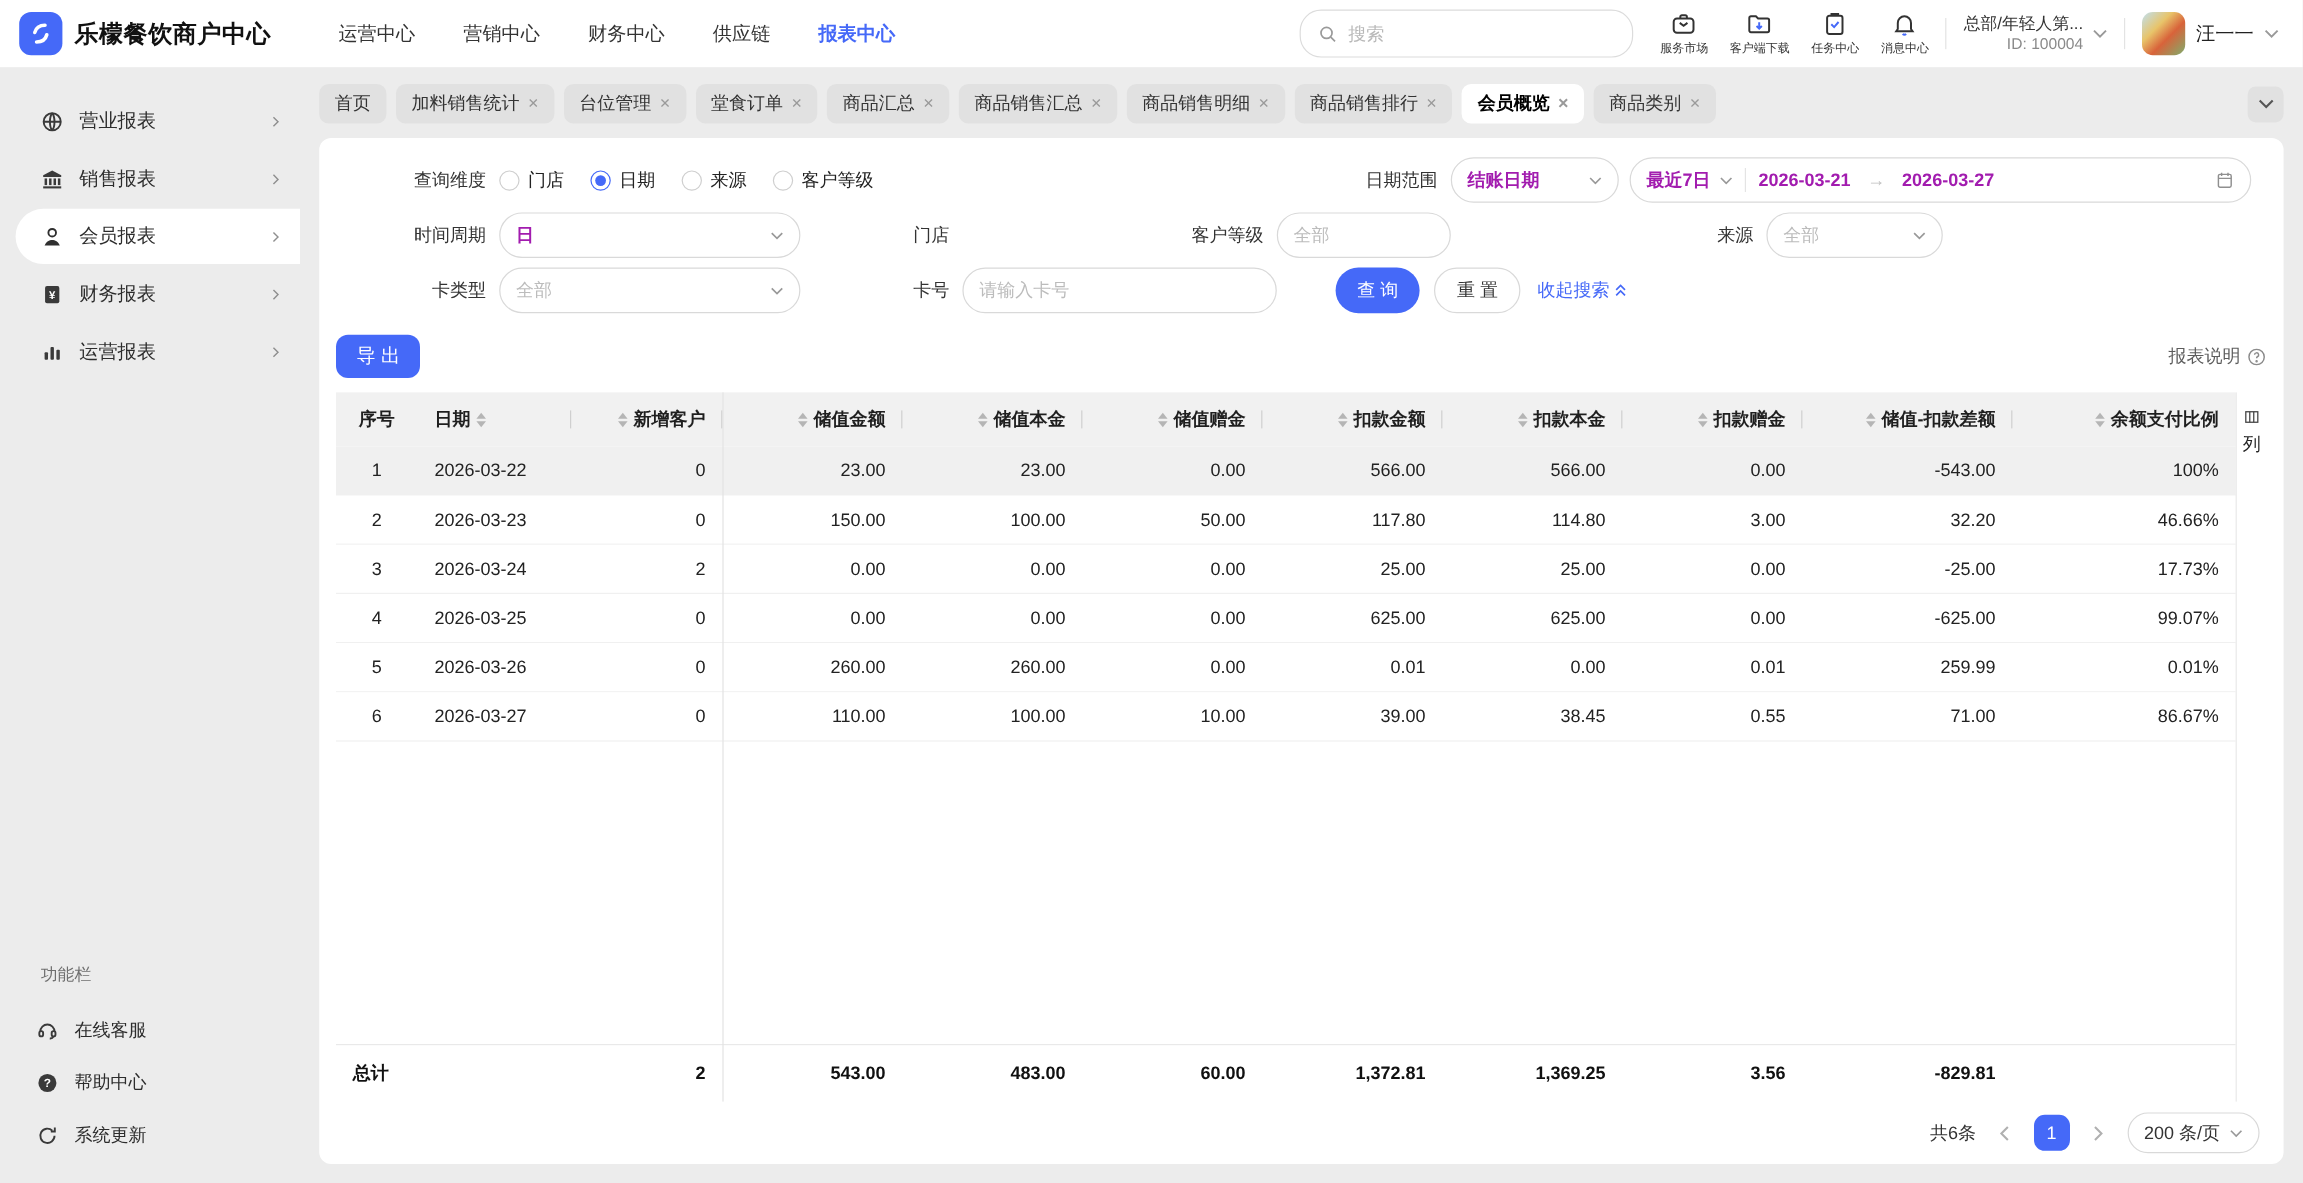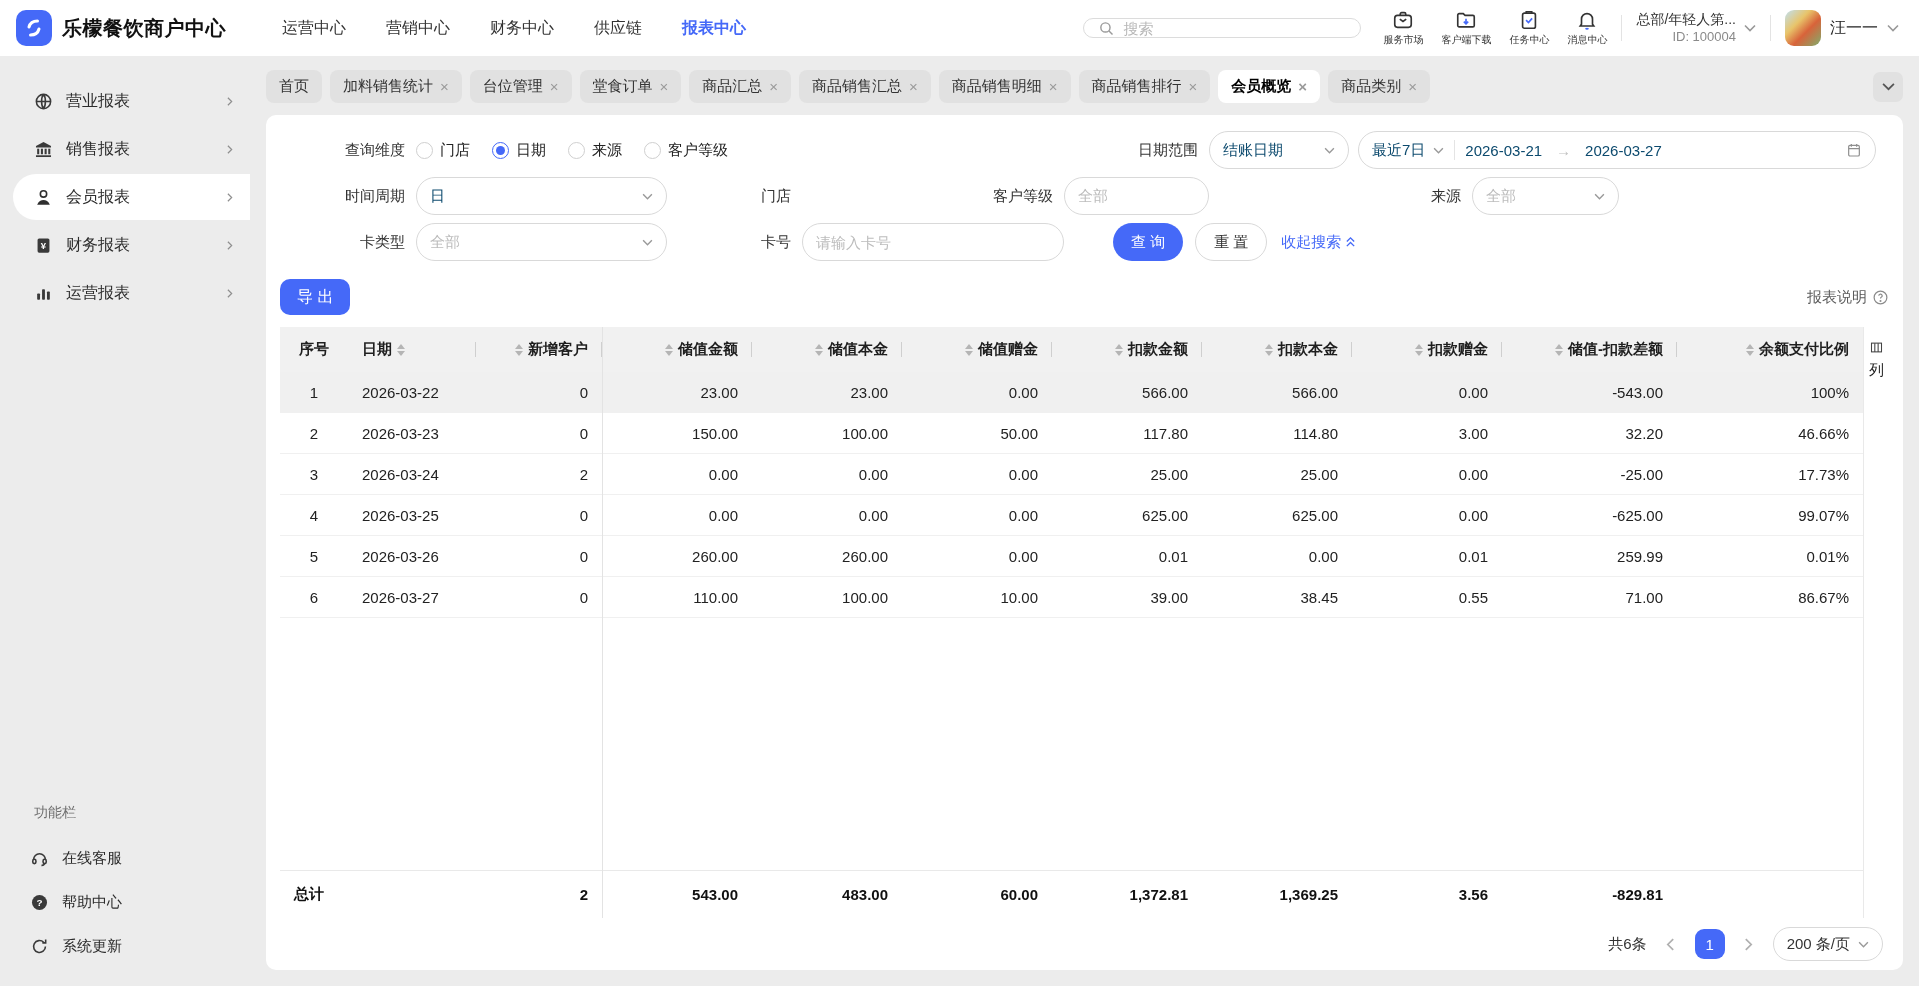--- a/index.html
+++ b/index.html
@@ -8,21 +8,21 @@
   svg { display:block; }
 
   
   .topbar { height:56px; background:#fff; display:flex; align-items:center; padding:0 20px 0 16px; }
   .logo-wrap { display:flex; align-items:center; gap:10px; }
   .logo { width:36px; height:36px; border-radius:10px; background:#4569f8; display:flex; align-items:center; justify-content:center; }
   .logo-text { font-size:20px; font-weight:700; color:#111; letter-spacing:.5px; white-space:nowrap; }
   .topnav { display:flex; gap:40px; margin-left:56px; }
   .nav-item { font-size:16px; color:#333; cursor:pointer; white-space:nowrap; }
   .nav-item.active { color:#4569f8; font-weight:600; }
-  .search { margin-left:auto; width:278px; height:20px; border:1px solid #dcdcdc; border-radius:18px;
+  .search { margin-left:auto; width:278px; height:40px; border:1px solid #dcdcdc; border-radius:18px;
     display:flex; align-items:center; gap:8px; padding:0 14px; background:#fff; }
   .search input { border:none; outline:none; flex:1; font-size:15px; color:#333; background:transparent; font-family:inherit; }
   .search input::placeholder { color:#b8b8b8; }
   .qa { display:flex; gap:18px; margin-left:22px; }
   .qa-item { display:flex; flex-direction:column; align-items:center; gap:2px; cursor:pointer; }
   .qa-label { font-size:10px; color:#333; white-space:nowrap; }
   .vdiv { width:1px; height:26px; background:#e3e3e3; margin:0 14px; }
   .org { display:flex; align-items:center; gap:8px; cursor:pointer; }
   .org-lines { text-align:right; line-height:1.25; }
   .org-name { font-size:14px; color:#333; }
@@ -54,21 +54,21 @@
     display:flex; align-items:center; justify-content:center; cursor:pointer; }
 
   .card { background:#fff; border-radius:10px; flex:1; display:flex; flex-direction:column; padding:16px 14px 0 14px; min-height:0; }
 
   
   .fgrid { display:grid; grid-template-columns:136px 251px 135px 262px 145px 263px 147px 257px; align-items:center; row-gap:8px; margin-bottom:8px; }
   .flabel { font-size:15px; color:#333; text-align:right; padding-right:11px; white-space:nowrap; }
   .cellflex { display:flex; align-items:center; }
   .ctl { height:38px; border:1px solid #d9d9d9; border-radius:19px; background:#fff; display:flex; align-items:center;
     padding:0 13px; font-size:15px; cursor:pointer; }
-  .ctl .val { color:#0c4a6e; flex:1; white-space:nowrap; }
+  .ctl .val { color:#a21caf; flex:1; white-space:nowrap;font-weight:bold; }
   .ctl .ph { color:#bcbcbc; flex:1; white-space:nowrap; }
   .ctl input { border:none; outline:none; width:100%; font-size:15px; font-family:inherit; color:#333; }
   .ctl input::placeholder { color:#bcbcbc; }
   .radios { display:flex; align-items:center; gap:22px; }
   .radio { display:flex; align-items:center; gap:7px; cursor:pointer; font-size:15px; color:#222; }
   .rdot { width:17px; height:17px; border-radius:50%; border:1px solid #cfcfcf; background:#fff; position:relative; }
   .rdot.checked { border:1px solid #4569f8; }
   .rdot.checked::after { content:""; position:absolute; inset:3px; border-radius:50%; background:#4569f8; }
   .compound { flex:1; margin-left:9px; }
   .cdiv { width:1px; height:20px; background:#e4e4e4; margin:0 10px; }

